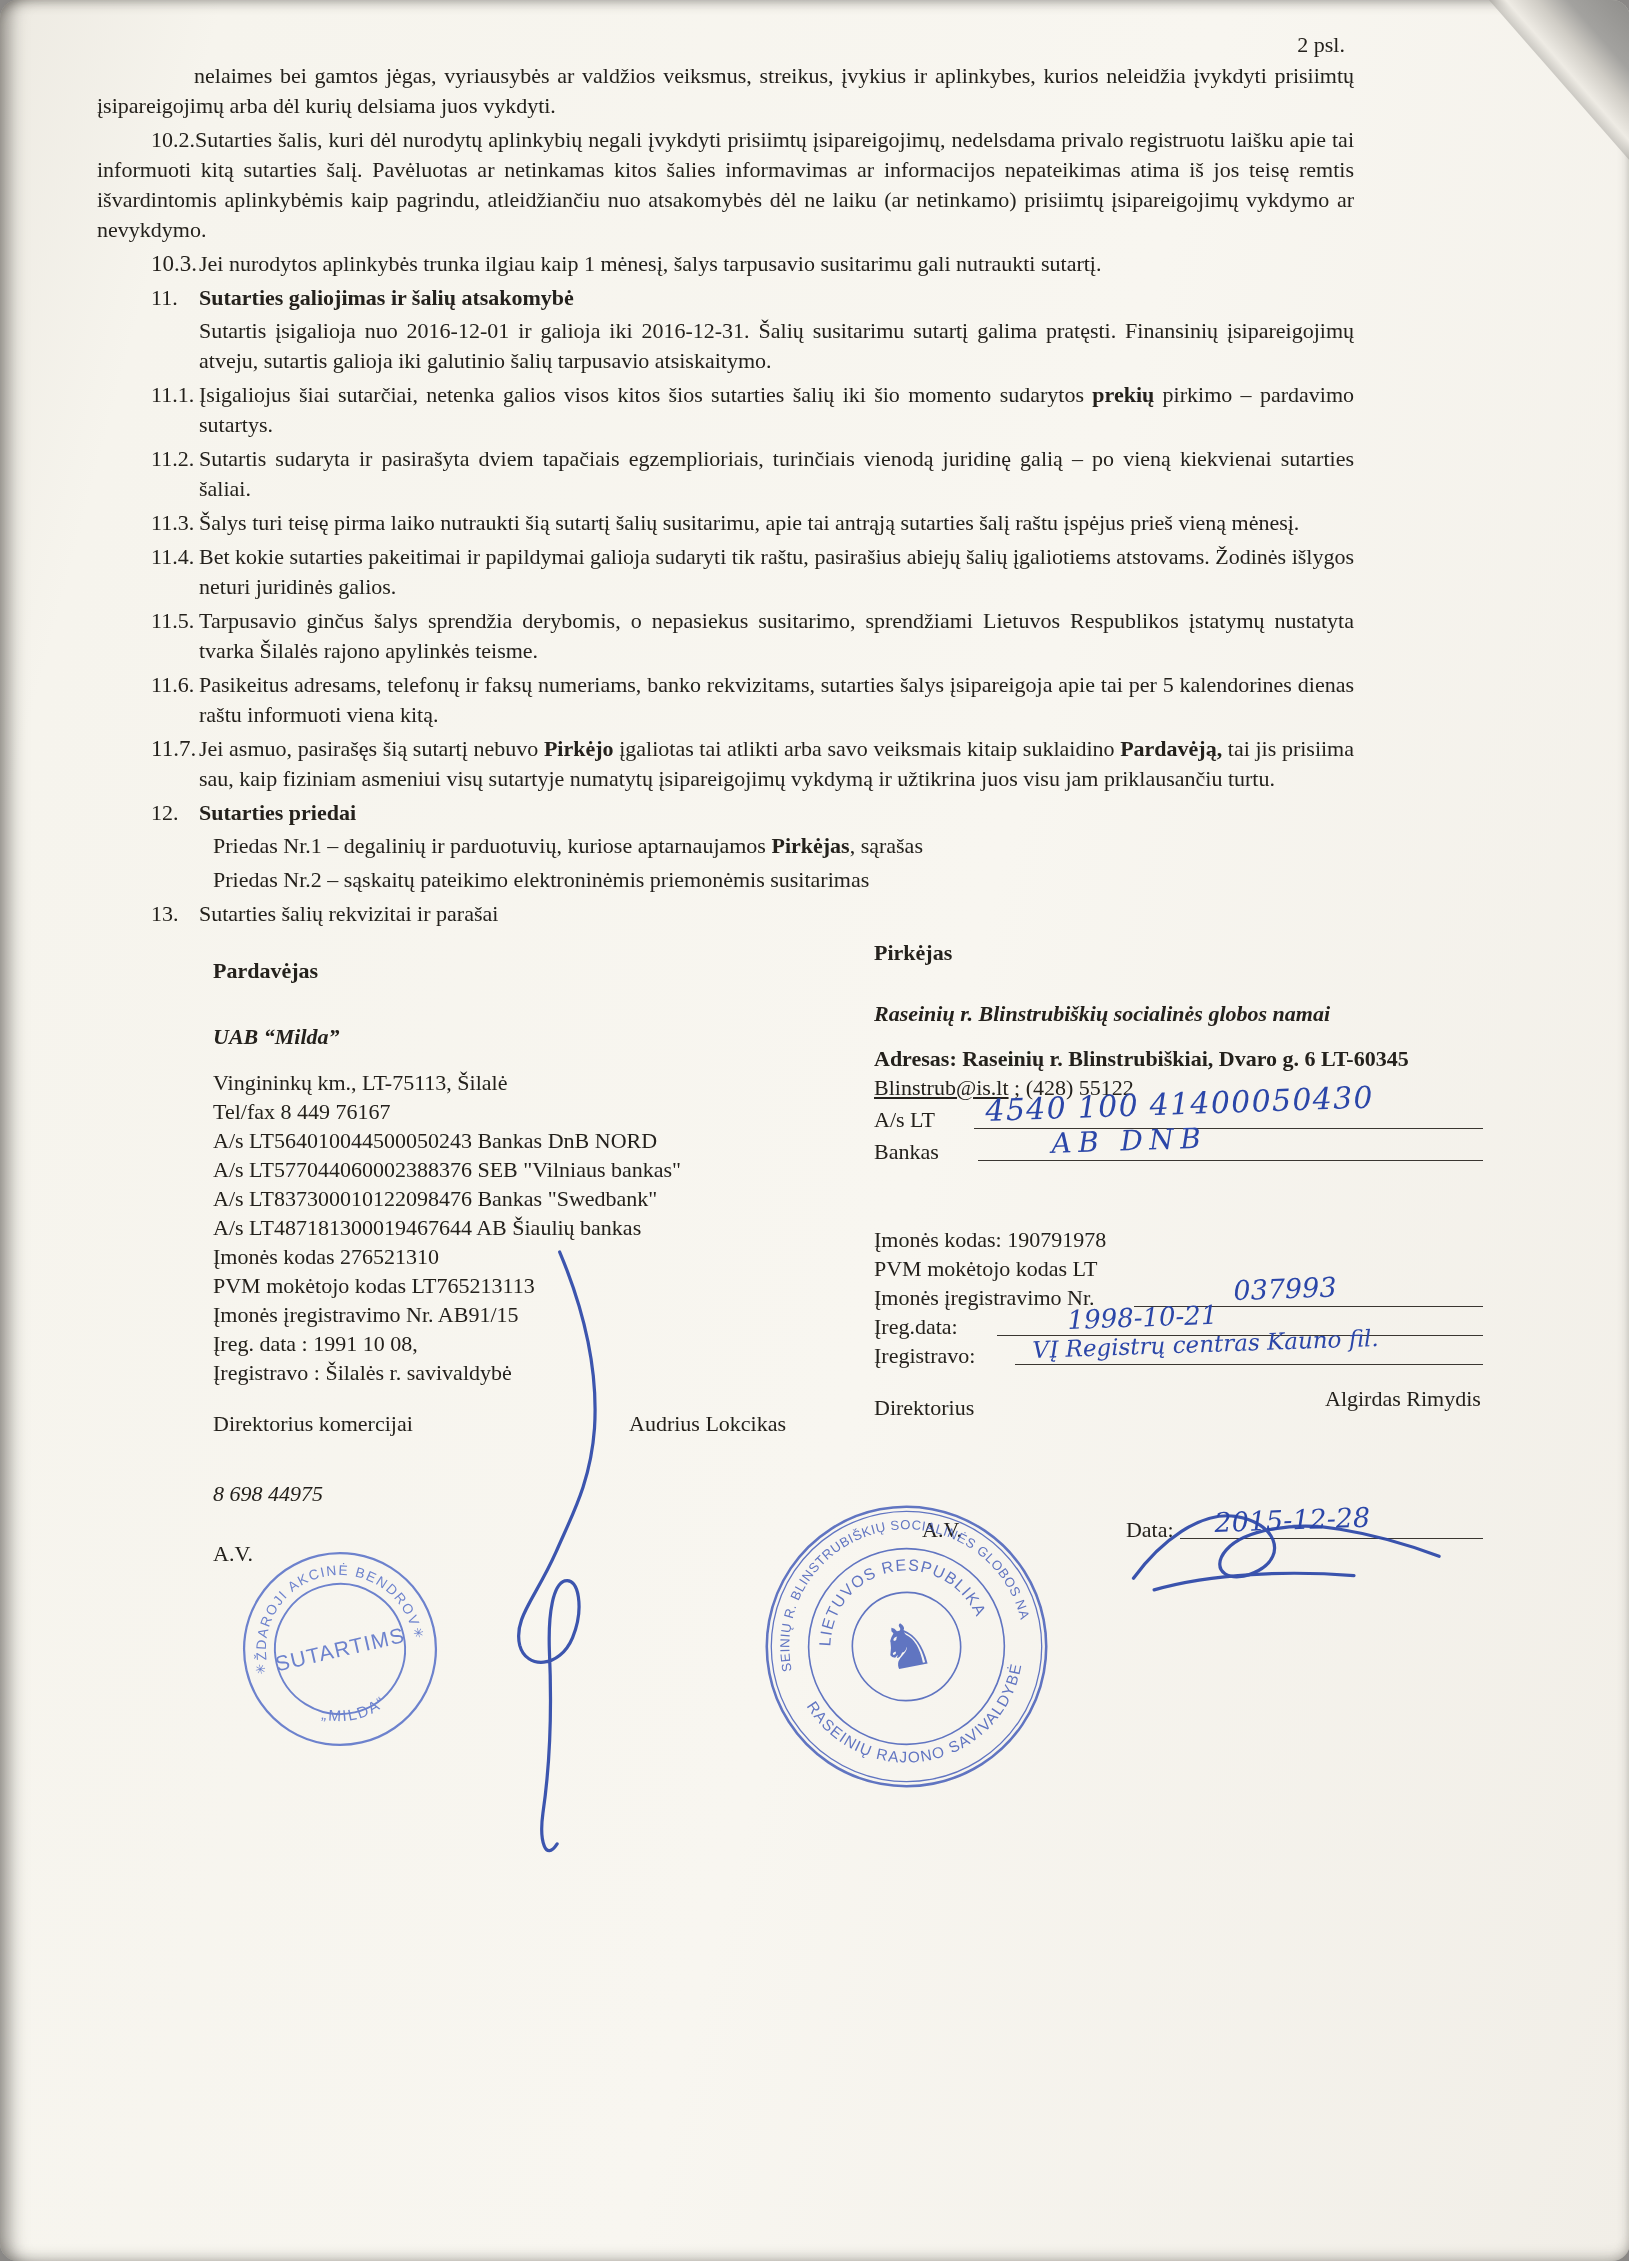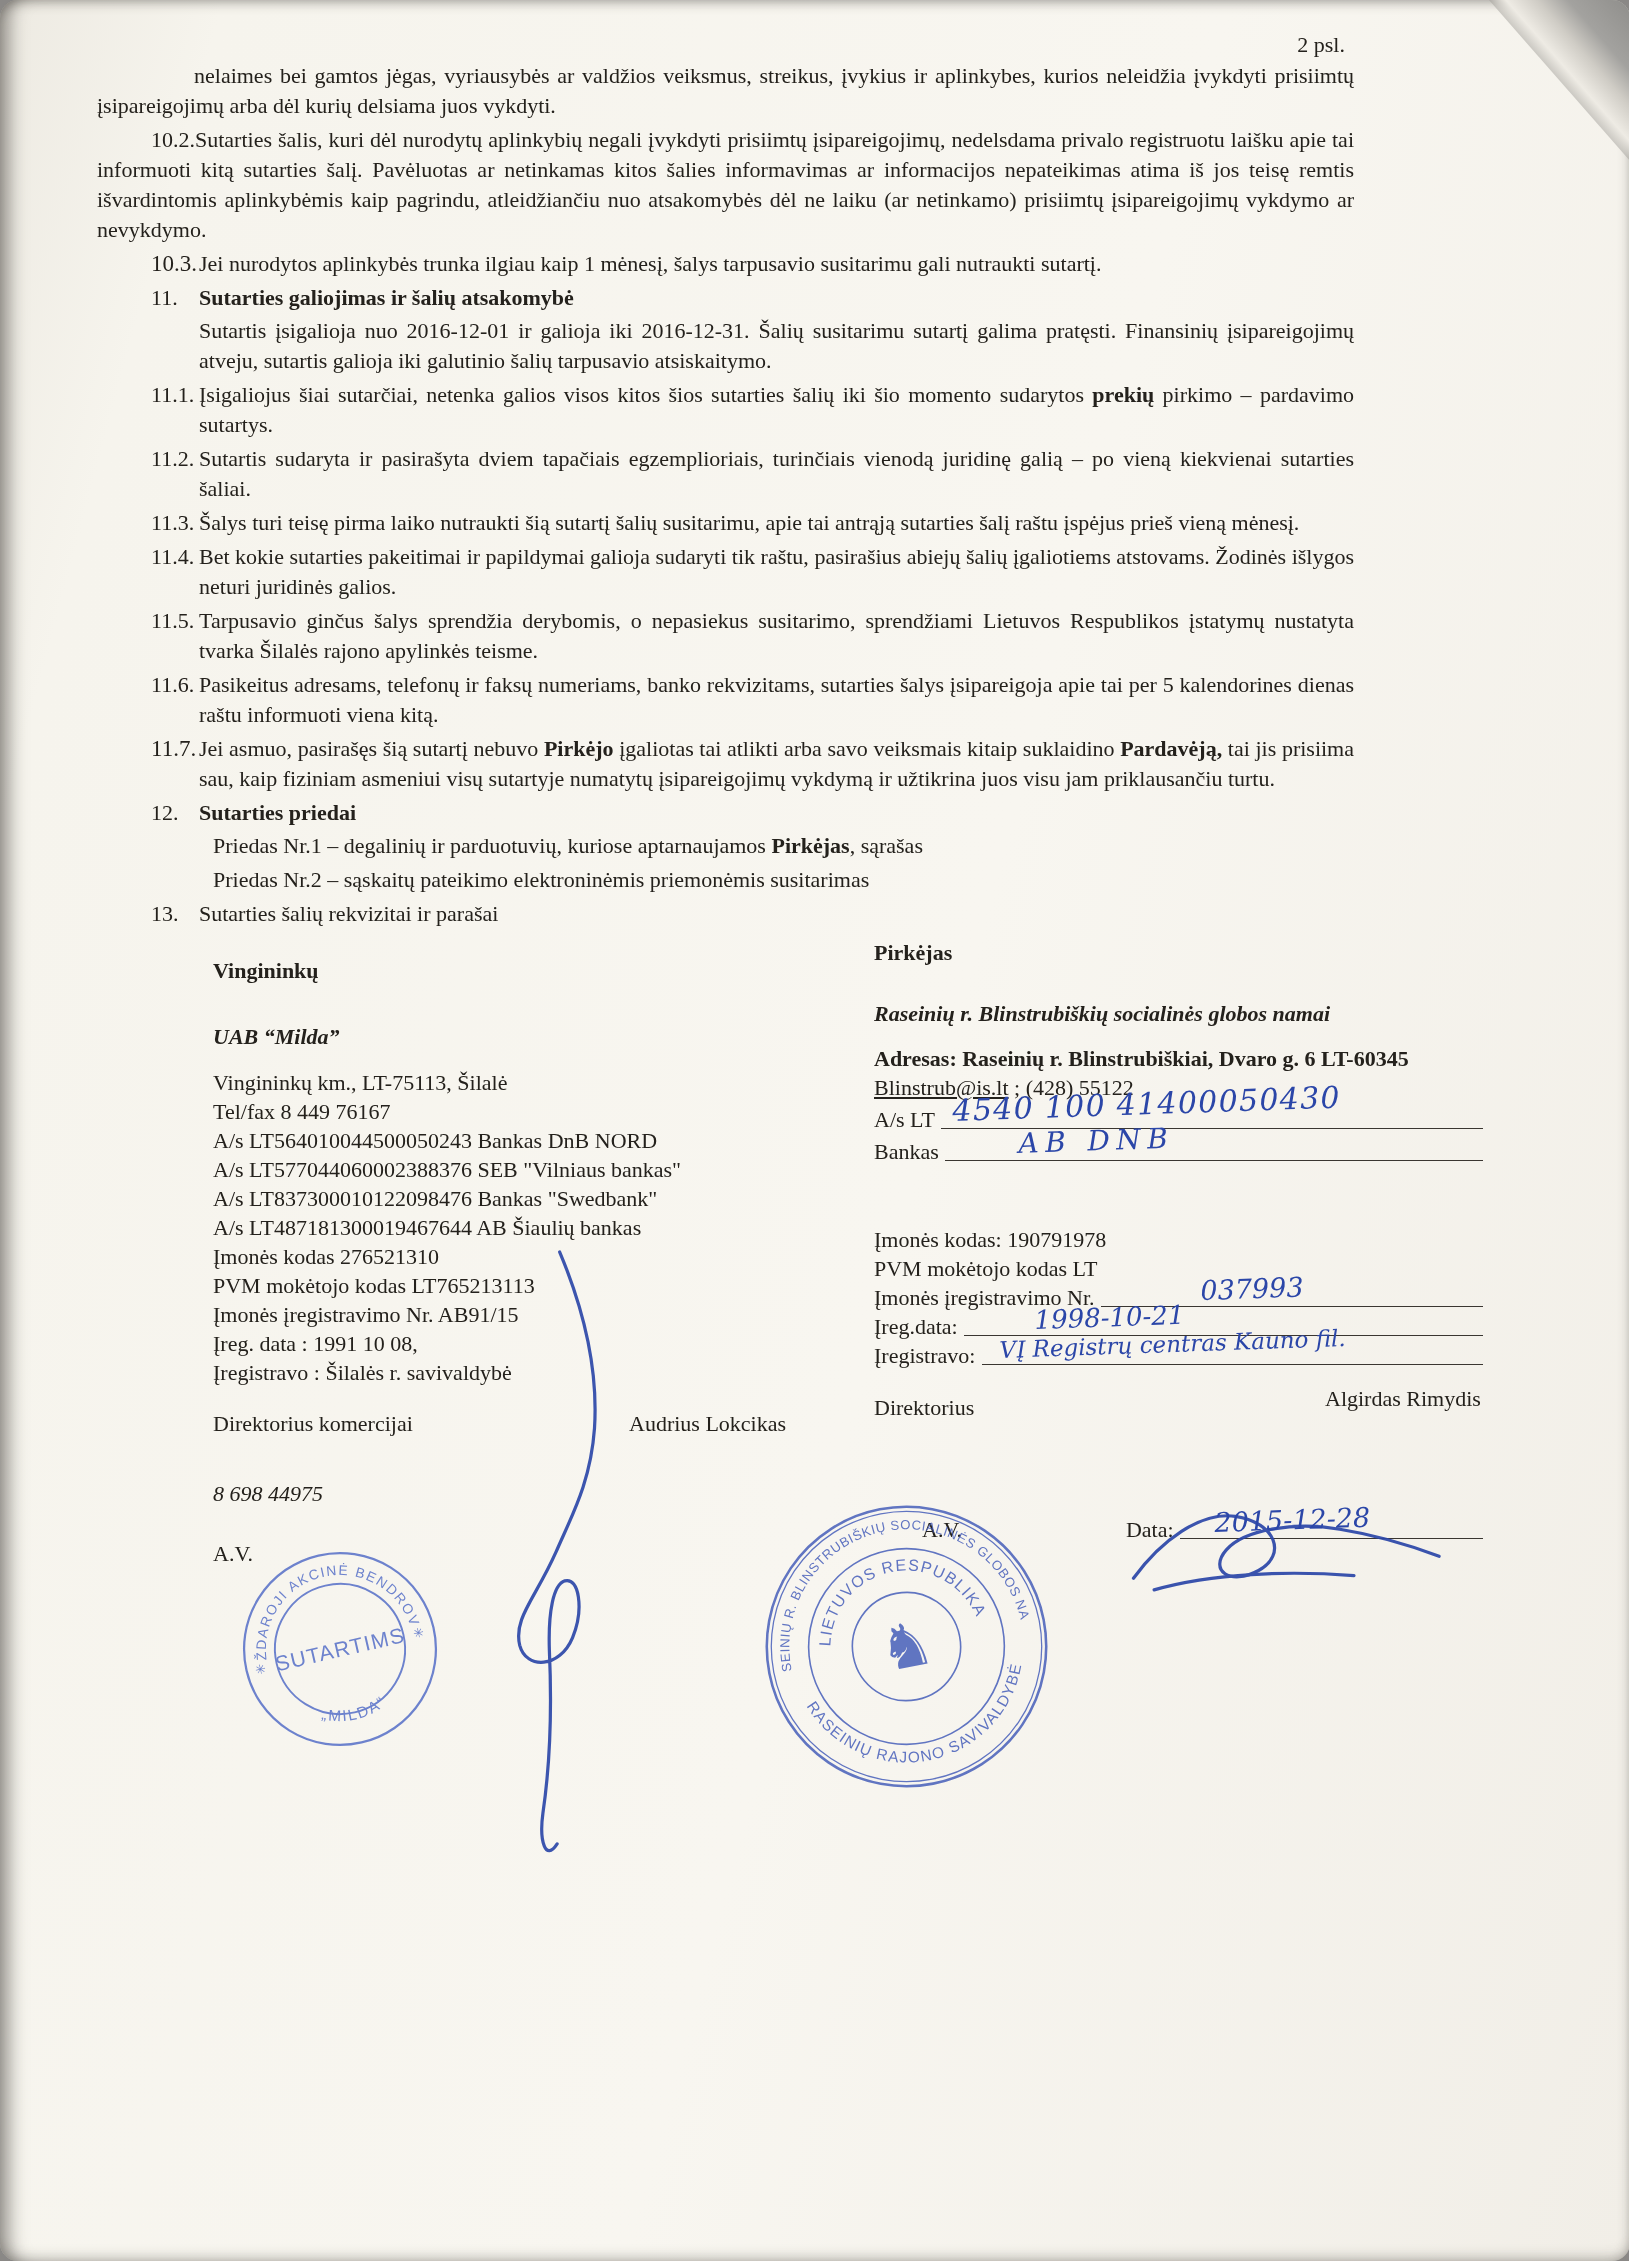--- a/index.html
+++ b/index.html
@@ -44,21 +44,21 @@
   .mt24 { margin-top:15.5px !important;font-weight:bold; }
   .mt26 { margin-top:17px !important; }
   .mt92 { margin-top:59px !important; }
   .sigrow { margin-top:22px !important; position:relative; }
   .buyer .sigrow { margin-top:23px !important; }
   .signer { position:absolute; left:416px; top:0; white-space:nowrap; }
   .buyer .signer { left:451px; top:-9px; }
   .phone { margin-top:41px !important;font-style:italic; }
   .avline { margin-top:31px !important; }
 
-  .fillrow { display:flex; align-items:flex-end; height:32px; }
+  .fillrow { display:flex; align-items:flex-end; height:32px;gap:33px; }
   .fillrow.h45 { height:29px; }
   .lbl { white-space:nowrap; }
   .fline { flex:1; border-bottom:1.6px solid #3a3631; margin-left:6.4px; margin-bottom:5.2px; position:relative; height:2.6px; }
   .hw { position:absolute; left:19.3px; bottom:1.3px; white-space:nowrap;
         font-family:"DejaVu Serif", serif; font-style:italic; color:#2b46a8;
         font-size:26px; transform:rotate(-2deg); transform-origin:left bottom; line-height:1; }
   .hw-acc  { font-size:30px; letter-spacing:1.3px; left:11.6px; }
   .hw-bank { left:74px; letter-spacing:6.4px; font-size:28px; }
   .hw-regnr{ left:100px; font-size:27px; }
   .hw-date { left:71px; font-size:26px; }
@@ -109,21 +109,21 @@
     <p class="cl hang"><span class="num numsmall">11.7.</span><span>Jei asmuo, pasirašęs šią sutartį nebuvo </span><span class="b">Pirkėjo</span><span> įgaliotas tai atlikti arba savo veiksmais kitaip suklaidino </span><span class="b">Pardavėją,</span><span> tai jis prisiima sau, kaip fiziniam asmeniui visų sutartyje numatytų įsipareigojimų vykdymą ir užtikrina juos visu jam priklausančiu turtu.</span></p>
 
     <p class="cl hang"><span class="num">12.</span><span class="b">Sutarties priedai</span></p>
     <p class="cl annex"><span>Priedas Nr.1 – degalinių ir parduotuvių, kuriose aptarnaujamos </span><span class="b">Pirkėjas</span><span>, sąrašas</span></p>
     <p class="cl annex">Priedas Nr.2 – sąskaitų pateikimo elektroninėmis priemonėmis susitarimas</p>
 
     <p class="cl hang"><span class="num">13.</span><span>Sutarties šalių rekvizitai ir parašai</span></p>
 
     <div class="parties">
       <div class="col seller">
-        <p class="b">Vingininkų</p>
+        <p class="b">Pardavėjas</p>
         <p class="company">UAB “Milda”</p>
         <p class="mt26">Vingininkų km., LT-75113, Šilalė</p>
         <p>Tel/fax 8 449 76167</p>
         <p>A/s LT564010044500050243 Bankas DnB NORD</p>
         <p>A/s LT577044060002388376 SEB "Vilniaus bankas"</p>
         <p>A/s LT837300010122098476 Bankas "Swedbank"</p>
         <p>A/s LT487181300019467644 AB Šiaulių bankas</p>
         <p>Įmonės kodas 276521310</p>
         <p>PVM mokėtojo kodas LT765213113</p>
         <p>Įmonės įregistravimo Nr. AB91/15</p>

